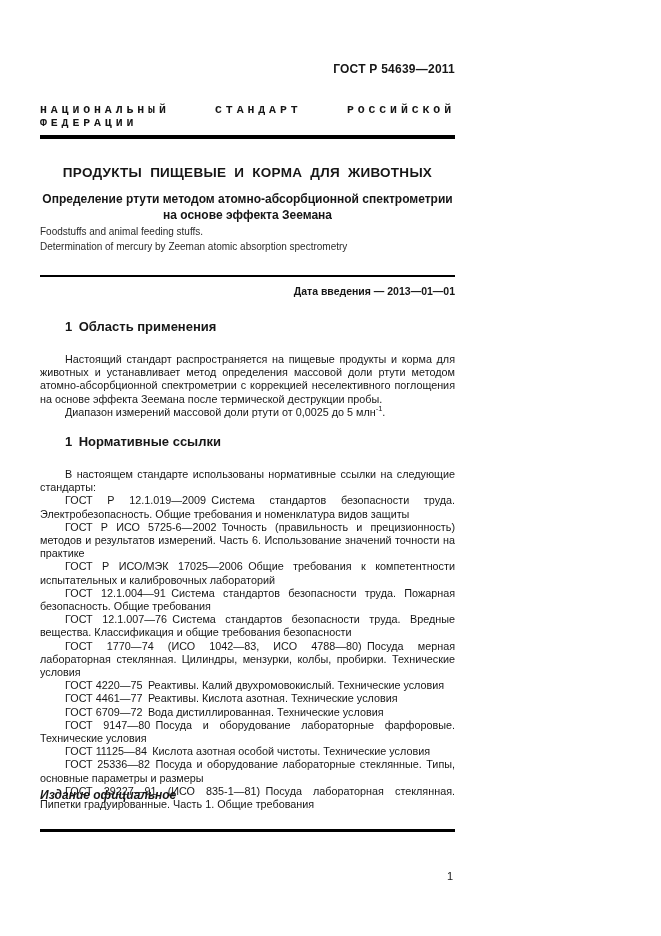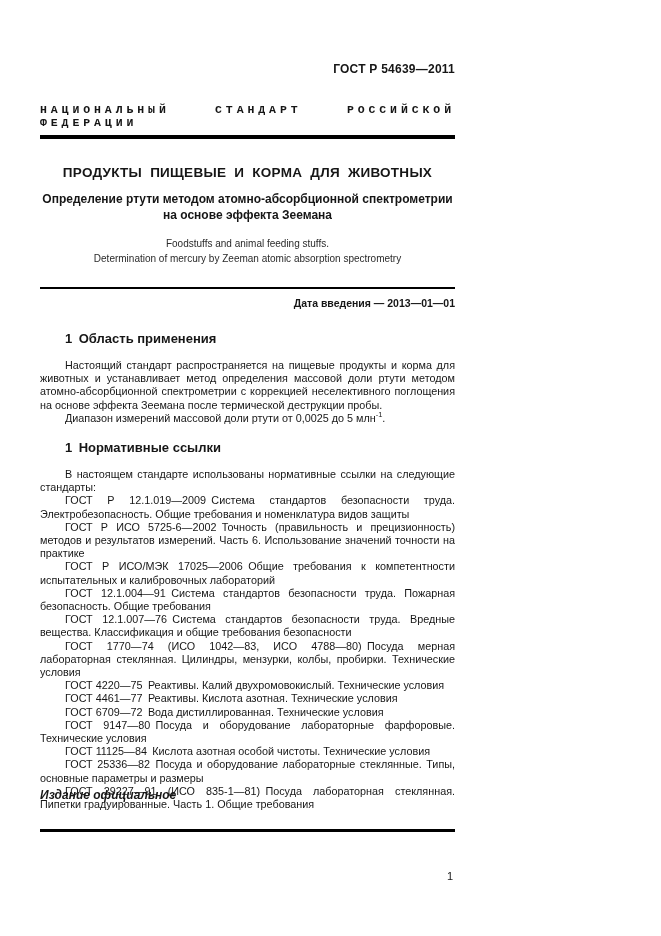--- a/index.html
+++ b/index.html
@@ -39,22 +39,22 @@
     letter-spacing:0.02em;
   }
   .subtitle{
     margin-top:11px;
     text-align:center;
     font-weight:bold;
     font-size:12px;
     line-height:16px;
   }
   .title-en{
-    margin-top:13px;
-    text-align:center;
+    margin-top:1px;
+    text-align:left;
     font-size:10px;
     line-height:15px;
     color:#2a2a2a;
   }
   .rule-thin{height:2px;margin-top:21px;}
   .intro-date{
     margin-top:8px;
     text-align:right;
     font-weight:bold;
     font-size:10.5px;
@@ -64,21 +64,21 @@
     font-size:13px;
     font-weight:bold;
   }
   .body-p{
     margin:0;
     font-size:10.8px;
     line-height:13.2px;
     text-align:justify;
     text-indent:25px;
   }
-  .body-p.first{margin-top:13px;}
+  .body-p.first{margin-top:19px;}
   .sec2-gap{margin-top:15px;}
   sup{font-size:7.5px;line-height:0;}
   .footer-rule{
     position:absolute;left:40px;right:76px;top:829px;
     height:3px;background:#000;
   }
   .edition{
     position:absolute;left:40px;top:788px;
     font-size:12px;font-weight:bold;font-style:italic;
   }

